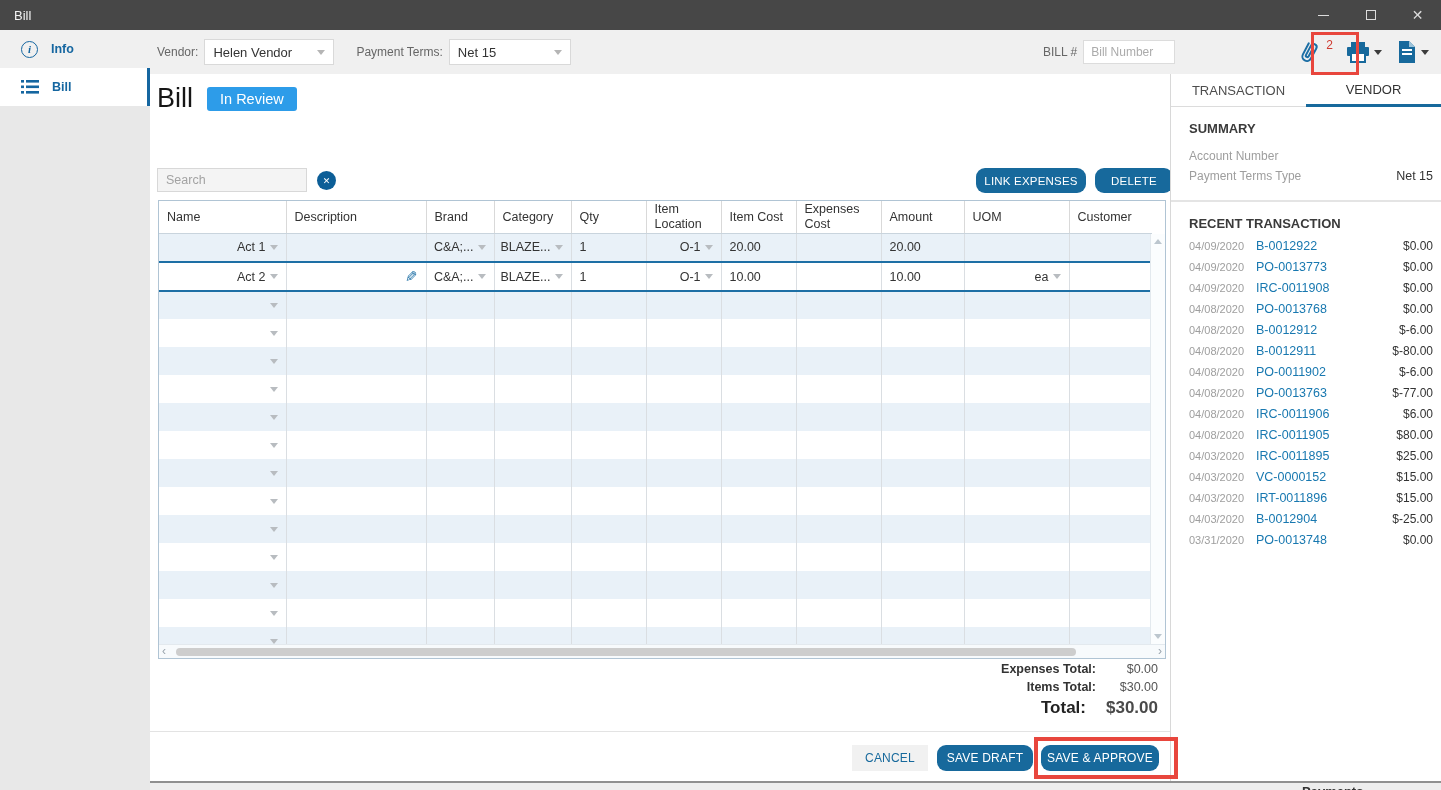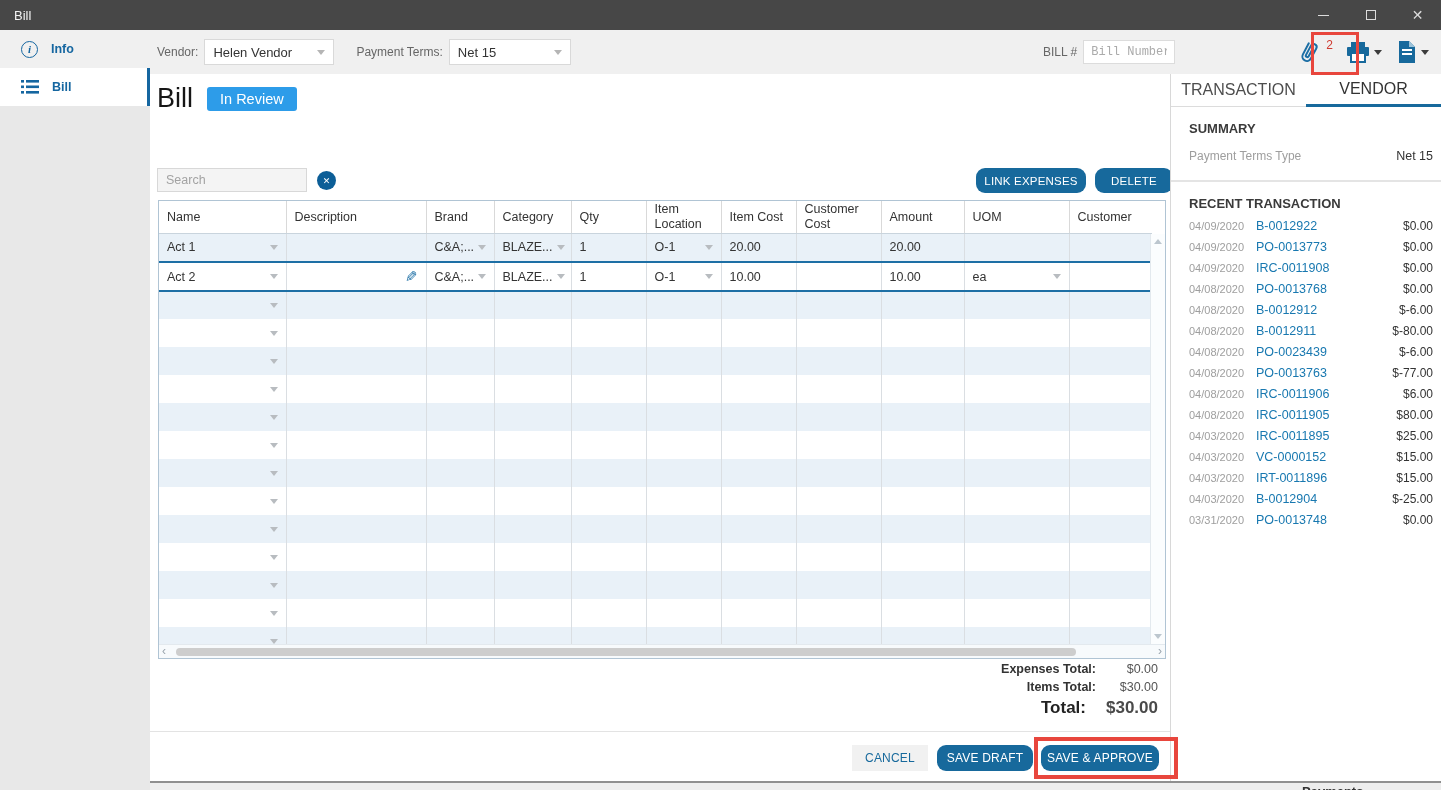--- a/index.html
+++ b/index.html
@@ -37,40 +37,40 @@
     background:#f0f0f0; display:flex; align-items:center; padding-left:7px; }
   .tb-label { font-size:12px; color:#666; margin-right:6px; }
   .select { background:#fff; border:1px solid #d9d9d9; height:26px; display:flex;
     align-items:center; padding:0 8px; font-size:13px; color:#333;gap:22px; }
   .select-vendor { width:130px; margin-right:22px; }
   .select-terms { width:122px; }
   .dd-caret { width:0; height:0; border-left:4.5px solid transparent; border-right:4.5px solid transparent;
     border-top:5.5px solid #b5b5b5; margin-left:auto; }
   .bill-group { position:absolute; left:893px; top:0; height:44px; display:flex; align-items:center; }
   .bill-input { width:92px; height:24px; border:1px solid #dcdcdc; background:#fff;
-    font-size:12px; padding:0 7px; color:#333; font-family:Liberation Mono, monospace; }
+    font-size:12px; padding:0 7px; color:#333; font-family:Liberation Sans, sans-serif; }
   .bill-input::placeholder { color:#ababab; }
   .tb-icons { position:absolute; right:12px; top:0; height:44px; display:flex; align-items:center; gap:15px; }
   .icon-btn { display:flex; align-items:center; gap:4px; cursor:pointer; }
   .caret-dark { width:0; height:0; border-left:4px solid transparent; border-right:4px solid transparent;
     border-top:5px solid #3c3c3c; }
   .attach-wrap { position:relative; display:flex; align-items:flex-start; padding-right:10px; }
   .attach-count { color:#cf3a30; font-size:12px; font-weight:400; position:absolute; right:-2px; top:-1px; }
 
   
   .anno { position:absolute; border:3px solid var(--red); pointer-events:none; z-index:50; }
   .anno-attach { left:1311px; top:32px; width:48px; height:43px; }
   .anno-approve { left:884px; top:663px; width:144px; height:42px; border-width:4px; }
 
   
   .right-panel { position:absolute; top:74px; left:1170px; width:271px; bottom:0;
     background:#fff; border-left:1px solid #d8d8d8; }
   .panel-tabs { height:33px; display:flex; border-bottom:1px solid #dcdcdc; }
   .panel-tab { flex:1; display:flex; align-items:center; justify-content:center;
-    font-size:16px; color:#4d4d4d; cursor:pointer; }
+    font-size:13px; color:#4d4d4d; cursor:pointer; }
   .panel-tab.active { color:#333; border-bottom:3px solid var(--accent); margin-bottom:-1px; }
   .panel-body { padding:14px 0 0 0; }
   .panel-section-title { font-size:13px; font-weight:700; color:#3a3a3a; padding:0 18px; }
   .summary-rows { padding:10px 8px 0 18px; }
   .sum-row { display:flex; align-items:center; height:20px; font-size:12px; color:#9e9e9e; }
   .sum-val { margin-left:auto; color:#333; font-size:12.5px; }
   .panel-divider { border-top:2px solid #e4e4e4; margin:14px 0 14px 0; }
   .recent-list { padding:8px 8px 0 18px; }
   .r-row { display:flex; align-items:baseline; height:21px; }
   .r-date { width:63px; font-size:11px; color:#9e9e9e; flex:none; }
@@ -112,21 +112,21 @@
   table { border-collapse:collapse; table-layout:fixed; width:993px; }
   th { height:32px; font-size:12.5px; font-weight:400; color:#333; text-align:left;
     padding:0 8px; border-right:1px solid #d9d9d9; border-bottom:1px solid #c9d4dd;
     background:#fff; line-height:1.15; vertical-align:middle; }
   td { height:29px; font-size:12.5px; color:#333; padding:0 8px;
     border-right:1px solid #dadee2; vertical-align:middle; white-space:nowrap; overflow:hidden; }
   th:last-child, td:last-child { border-right:none; }
   tr.alt td { background:var(--altrow); }
   tr.empty td { height:28px; }
   tr.selected td { border-top:2px solid var(--rowsel); border-bottom:2px solid var(--rowsel); }
-  .cellflex { display:flex; align-items:center; justify-content:space-between; }
+  .cellflex { display:flex; align-items:center; justify-content:flex-end;margin-left:47px; }
   .dd { width:0; height:0; border-left:4.5px solid transparent; border-right:4.5px solid transparent;
     border-top:5.5px solid #b8bcc0; flex:none; margin-left:4px; }
   .pencil { color:var(--iconblue); font-size:15px; transform:scaleX(-1); line-height:1; cursor:pointer; }
 
   .vscroll { position:absolute; right:0; top:33px; width:15px; bottom:14px;
     background:#fbfdfe; border-left:1px solid #e3e9ee; }
   .chev { position:absolute; left:3px; width:0; height:0;
     border-left:4px solid transparent; border-right:4px solid transparent; }
   .chev.up { top:5px; border-bottom:5px solid #bcc6ce; }
   .chev.down { bottom:5px; border-top:5px solid #bcc6ce; }
@@ -263,21 +263,21 @@
       </colgroup>
       <thead>
         <tr>
             <th>Name</th>
             <th>Description</th>
             <th>Brand</th>
             <th>Category</th>
             <th>Qty</th>
             <th>Item Location</th>
             <th>Item Cost</th>
-            <th>Customer Cost</th>
+            <th>Expenses Cost</th>
             <th>Amount</th>
             <th>UOM</th>
             <th>Customer</th>
           </tr>
       </thead>
       <tbody>
           <tr class="alt">
             <td>
               <div class="cellflex">
                 <span>Act 1</span>
@@ -631,20 +631,24 @@
 
 <div class="right-panel">
   <div class="panel-tabs">
     <div class="panel-tab">TRANSACTION</div>
     <div class="panel-tab active">VENDOR</div>
   </div>
   <div class="panel-body">
     <div class="panel-section-title">SUMMARY</div>
     <div class="summary-rows">
       <div class="sum-row">
+        <span>Account Number</span>
+        <span class="sum-val"></span>
+      </div>
+      <div class="sum-row">
         <span>Payment Terms Type</span>
         <span class="sum-val">Net 15</span>
       </div>
     </div>
     <div class="panel-divider"></div>
     <div class="panel-section-title">RECENT TRANSACTION</div>
     <div class="recent-list">
         <div class="r-row">
           <span class="r-date">04/09/2020</span>
           <a class="r-id">B-0012922</a>
@@ -670,21 +674,21 @@
           <a class="r-id">B-0012912</a>
           <span class="r-amt">$-6.00</span>
         </div>
         <div class="r-row">
           <span class="r-date">04/08/2020</span>
           <a class="r-id">B-0012911</a>
           <span class="r-amt">$-80.00</span>
         </div>
         <div class="r-row">
           <span class="r-date">04/08/2020</span>
-          <a class="r-id">PO-0023439</a>
+          <a class="r-id">PO-0011902</a>
           <span class="r-amt">$-6.00</span>
         </div>
         <div class="r-row">
           <span class="r-date">04/08/2020</span>
           <a class="r-id">PO-0013763</a>
           <span class="r-amt">$-77.00</span>
         </div>
         <div class="r-row">
           <span class="r-date">04/08/2020</span>
           <a class="r-id">IRC-0011906</a>

